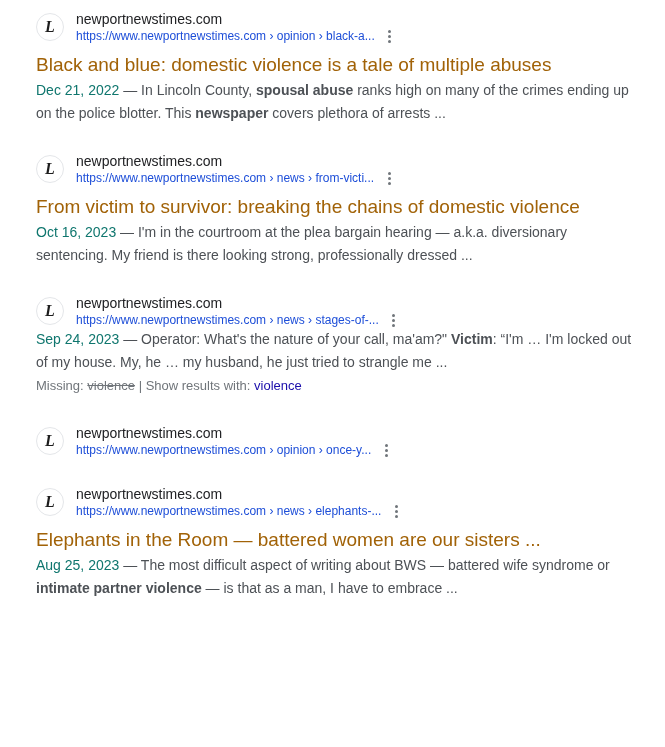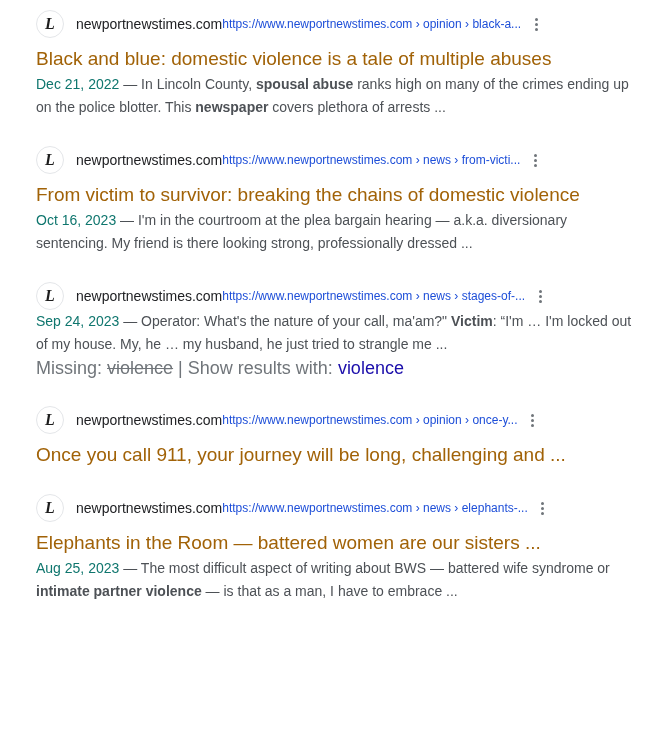--- a/index.html
+++ b/index.html
@@ -40,21 +40,21 @@
   .favicon-glyph {
     font-family: "Liberation Serif", serif;
     font-weight: bold;
     font-style: italic;
     font-size: 16px;
     color: #1d1d1d;
     line-height: 1;
   }
   .src-text {
     display: flex;
-    flex-direction: row;
+    flex-direction: column;
     justify-content: center;
     min-width: 0;
   }
   .site-name {
     font-size: 14px;
     color: #202124;
     line-height: 18px;
     white-space: nowrap;
   }
   .url-line {
@@ -97,21 +97,21 @@
   }
   .snippet {
     font-size: 14px;
     line-height: 23px;
     color: #4d5156;
     max-width: 600px;
   }
   .snippet .date { color: #0f766e; }
   .snippet b { font-weight: bold; color: #4d5156; }
   .missing {
-    font-size: 18px;
+    font-size: 13px;
     line-height: 22px;
     color: #70757a;
     margin-top: 1px;
   }
   .missing .strike { text-decoration: line-through; }
   .missing .link {
     color: #1a0dab;
     text-decoration: none;
     cursor: pointer;
   }
@@ -190,21 +190,20 @@
           <div class="url-line">
             <span class="url">https://www.newportnewstimes.com › opinion › once-y...</span>
             <span class="kebab">
               <i></i>
               <i></i>
               <i></i>
             </span>
           </div>
         </div>
       </div>
-      <a class="title">Once you call 911, your journey will be long, challenging and ...</a>
     </div>
     <div class="result">
       <div class="src-row">
         <div class="favicon">
           <span class="favicon-glyph">L</span>
         </div>
         <div class="src-text">
           <div class="site-name">newportnewstimes.com</div>
           <div class="url-line">
             <span class="url">https://www.newportnewstimes.com › news › elephants-...</span>

